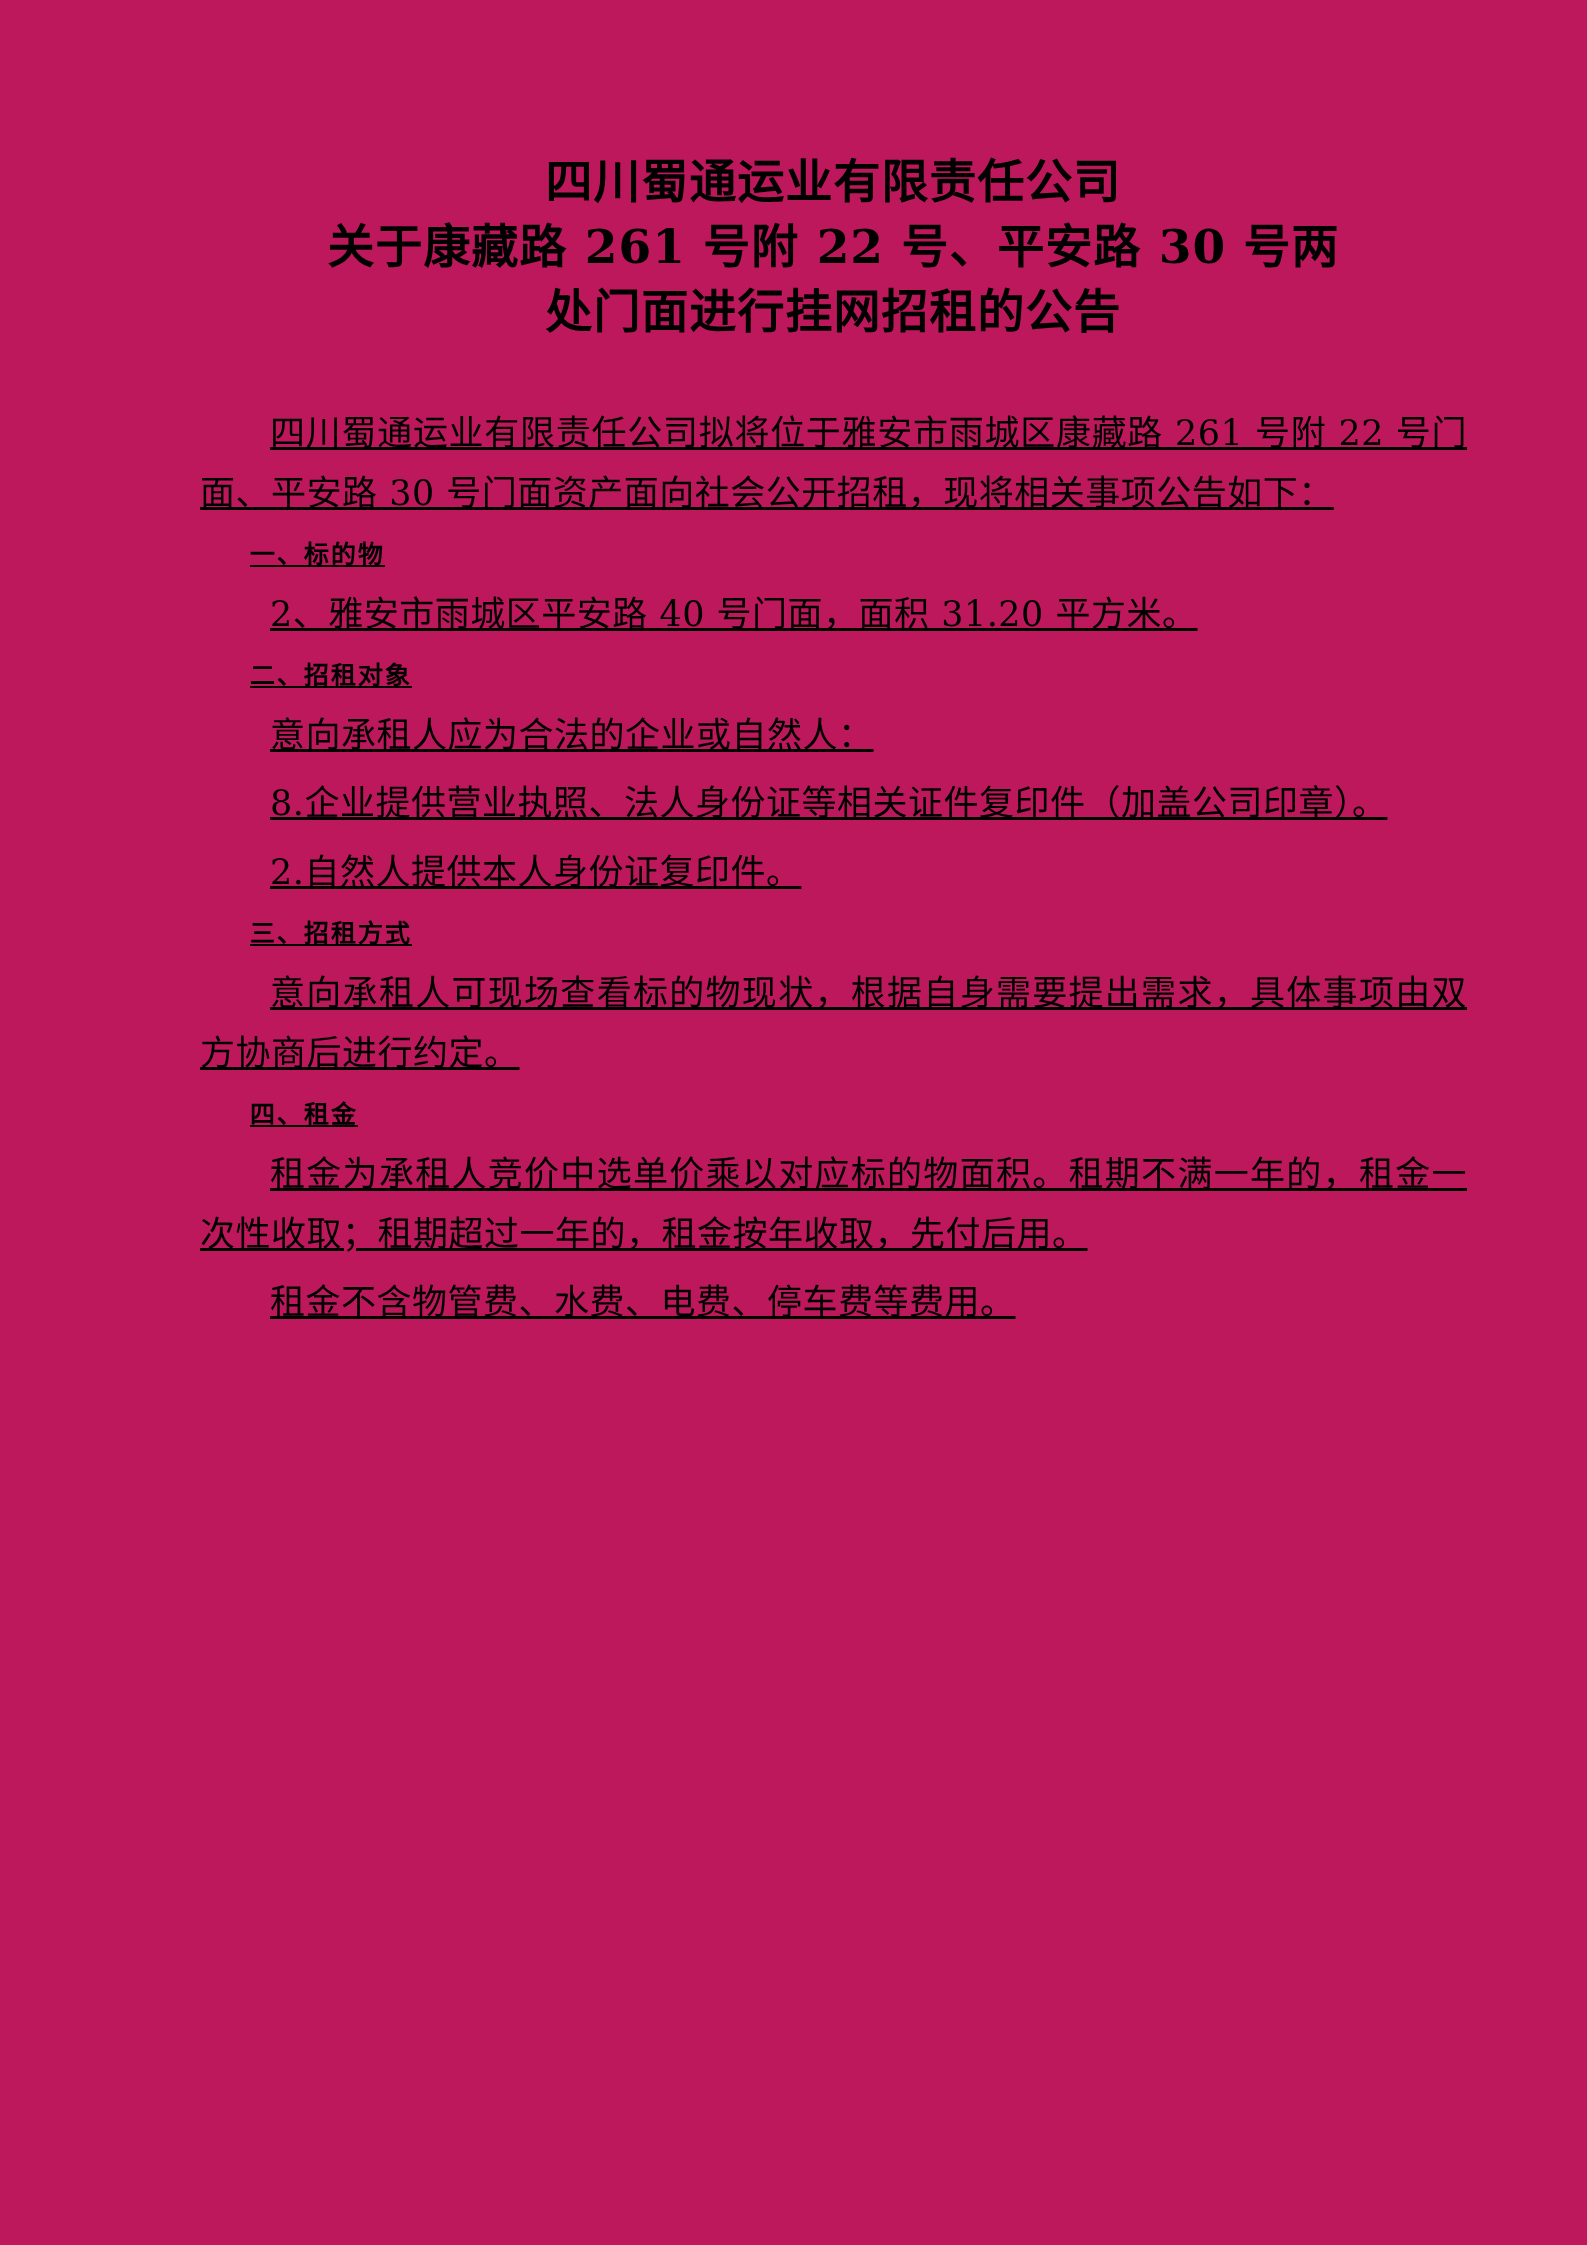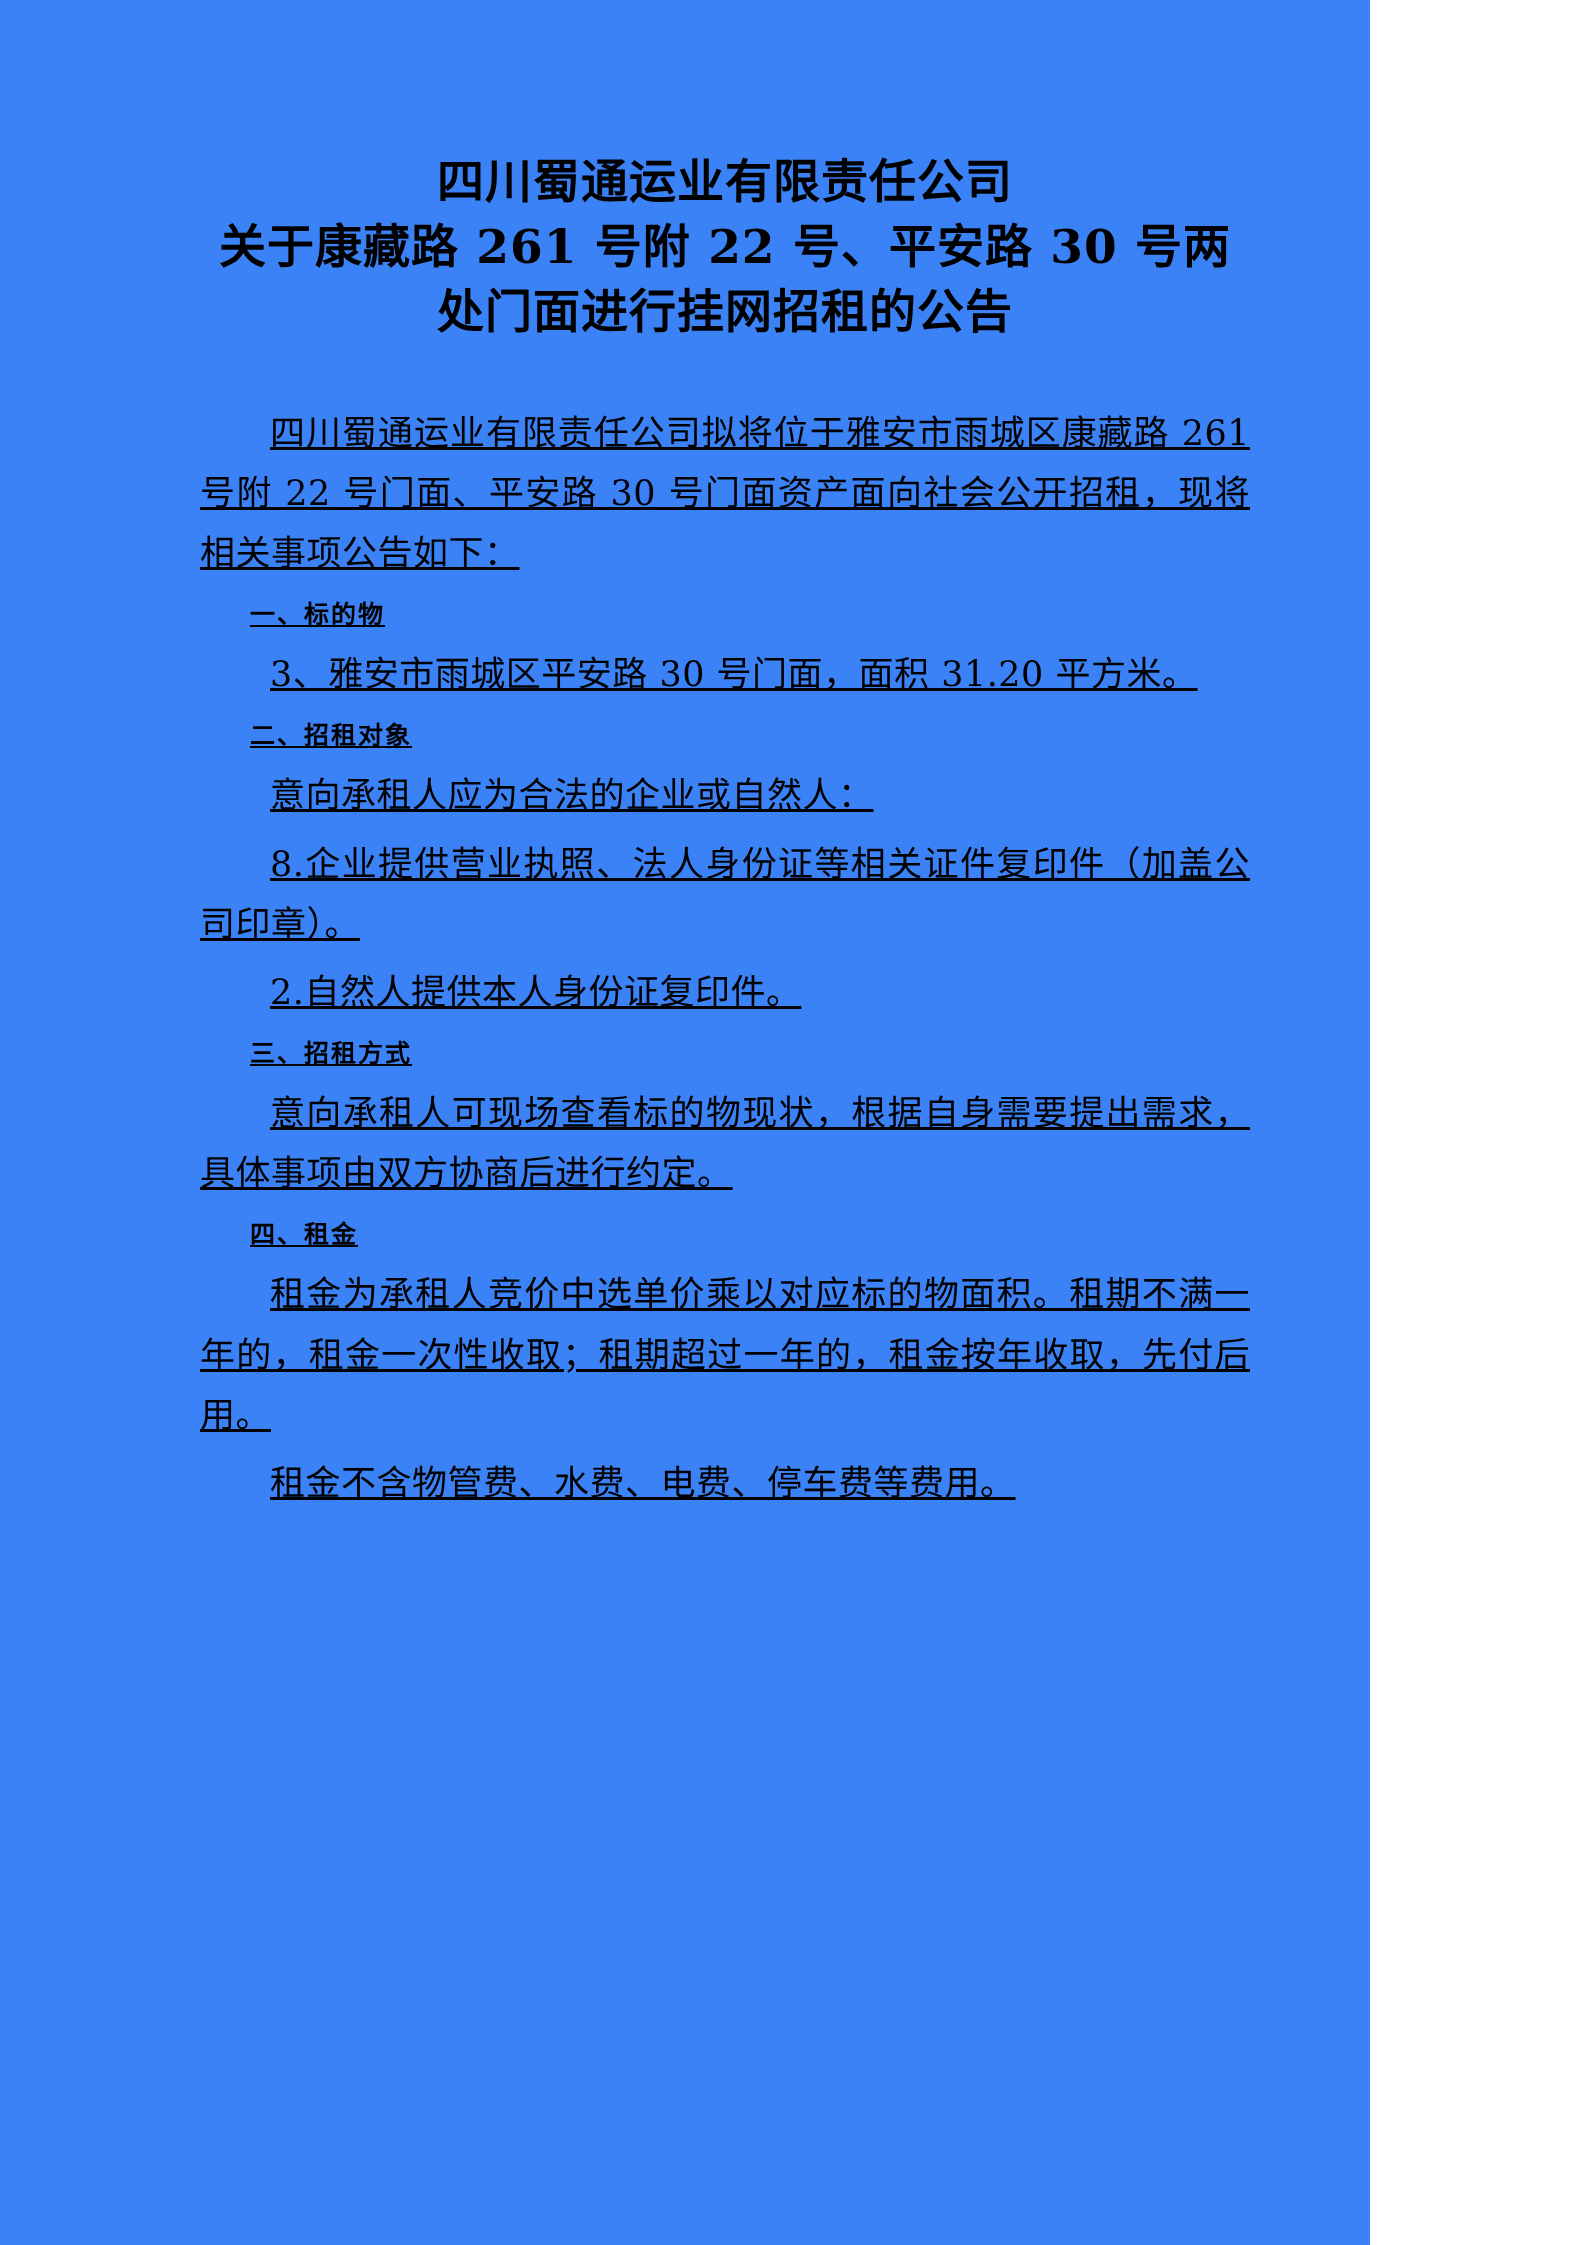--- a/index.html
+++ b/index.html
@@ -9,25 +9,25 @@
     background: #ffffff;
   }
   body {
     width: 1587px;
     min-height: 2245px;
     font-family: "DejaVu Serif", "Liberation Serif", serif;
     color: #000000;
     -webkit-font-smoothing: antialiased;
   }
   .page {
-    width: 1370px;
+    width: 1587px;
     min-height: 2245px;
     box-sizing: border-box;
     padding: 150px 120px 80px 200px;
-    background: #3b82f6;
+    background: #be185d;
   }
   .doc-title {
     text-align: center;
     font-weight: bold;
     font-size: 47px;
     line-height: 1.38;
     letter-spacing: 1px;
     margin: 0 0 58px 0;
     font-family: "DejaVu Serif", "Liberation Serif", serif;
   }
@@ -69,21 +69,21 @@
     <span class="tline">四川蜀通运业有限责任公司</span>
     <span class="tline">关于康藏路 261 号附 22 号、平安路 30 号两</span>
     <span class="tline">处门面进行挂网招租的公告</span>
   </h1>
 
   <div class="body-text">
 
     <p class="para">四川蜀通运业有限责任公司拟将位于雅安市雨城区康藏路 261 号附 22 号门面、平安路 30 号门面资产面向社会公开招租，现将相关事项公告如下：</p>
 
     <p class="heading">一、标的物</p>
-    <p class="item">3、雅安市雨城区平安路 30 号门面，面积 31.20 平方米。</p>
+    <p class="item">2、雅安市雨城区平安路 40 号门面，面积 31.20 平方米。</p>
 
     <p class="heading">二、招租对象</p>
     <p class="item">意向承租人应为合法的企业或自然人：</p>
     <p class="item">8.企业提供营业执照、法人身份证等相关证件复印件（加盖公司印章）。</p>
     <p class="item">2.自然人提供本人身份证复印件。</p>
 
     <p class="heading">三、招租方式</p>
     <p class="item">意向承租人可现场查看标的物现状，根据自身需要提出需求，具体事项由双方协商后进行约定。</p>
 
     <p class="heading">四、租金</p>

